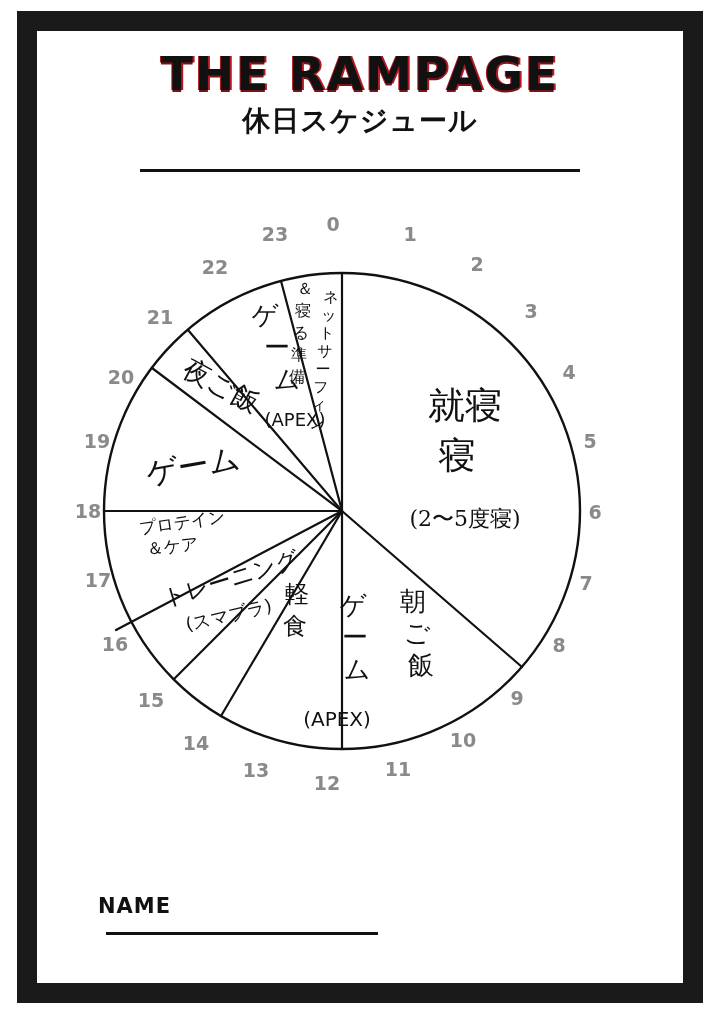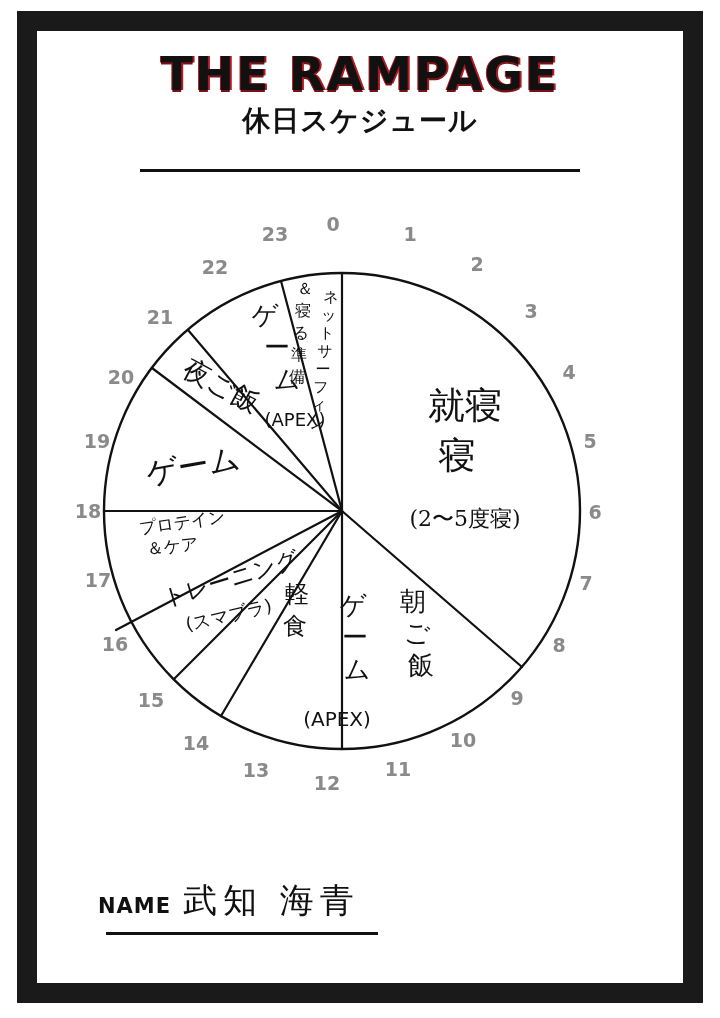--- a/index.html
+++ b/index.html
@@ -282,18 +282,17 @@
           <text class="seg-label-sm" x="236" y="142" font-size="16" text-anchor="middle">る</text>
           <text class="seg-label-sm" x="234" y="164" font-size="16" text-anchor="middle">準</text>
           <text class="seg-label-sm" x="232" y="186" font-size="16" text-anchor="middle">備</text>
         </g>
 
       </svg>
     </div>
 
     <div class="name-row">
       <div class="name-label">NAME</div>
-      <div class="name-value">武知 海青</div>
       <div class="name-rule"></div>
     </div>
 
   </div>
 </div>
 
 </body></html>

